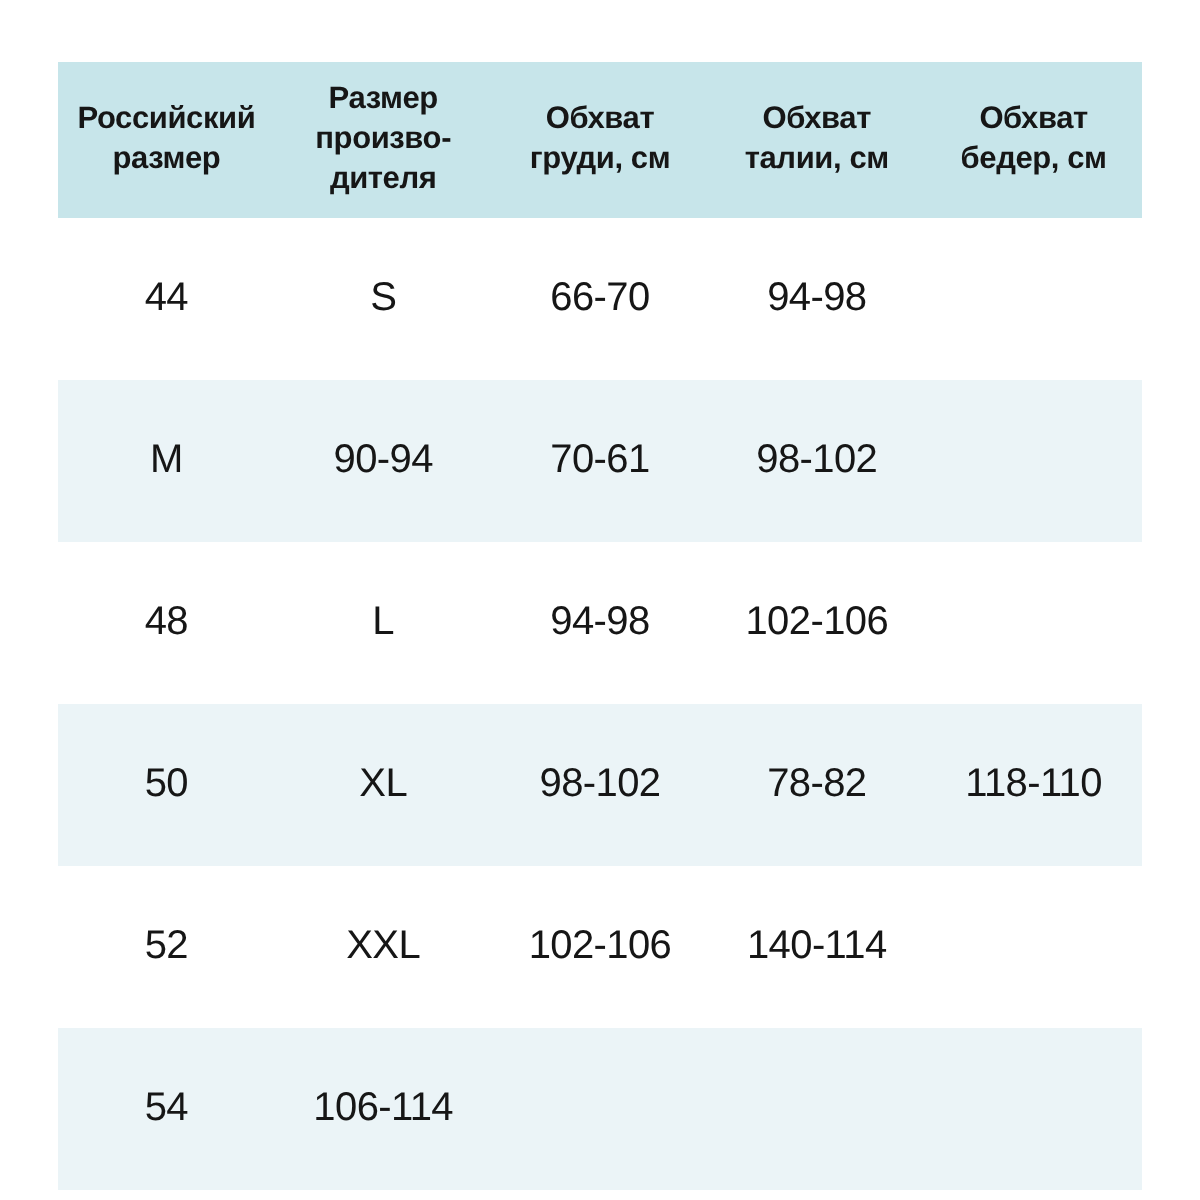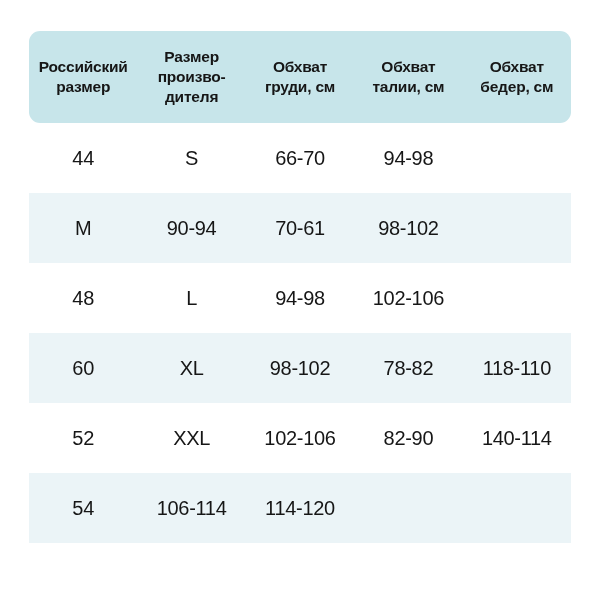--- a/index.html
+++ b/index.html
@@ -25,37 +25,36 @@
   }
   .size-table {
     position: absolute;
     left: 29px;
     top: 31px;
     width: 542px;
   }
   .thead {
     display: grid;
     grid-template-columns: repeat(5, 1fr);
-    height: 92px;
+    height: 78px;
     background: var(--header-bg);
     align-items: center;
-    border-radius: 11px;
   }
   .th {
     text-align: center;
     font-weight: bold;
     font-size: 15.5px;
     line-height: 1.28;
     white-space: pre-line;
     letter-spacing: -0.2px;
   }
   .tr {
     display: grid;
     grid-template-columns: repeat(5, 1fr);
-    height: 70px;
+    height: 81px;
     align-items: center;
   }
   .tr:nth-child(even) {
     background: var(--alt-row-bg);
   }
   .td {
     text-align: center;
     font-size: 20px;
     letter-spacing: -0.3px;
   }
@@ -91,33 +90,31 @@
           <div class="td">70-61</div>
           <div class="td">98-102</div>
         </div>
         <div class="tr">
           <div class="td">48</div>
           <div class="td">L</div>
           <div class="td">94-98</div>
           <div class="td">102-106</div>
         </div>
         <div class="tr">
-          <div class="td">60</div>
+          <div class="td">50</div>
           <div class="td">XL</div>
           <div class="td">98-102</div>
           <div class="td">78-82</div>
           <div class="td">118-110</div>
         </div>
         <div class="tr">
           <div class="td">52</div>
           <div class="td">XXL</div>
           <div class="td">102-106</div>
-          <div class="td">82-90</div>
           <div class="td">140-114</div>
         </div>
         <div class="tr">
           <div class="td">54</div>
           <div class="td">106-114</div>
-          <div class="td">114-120</div>
         </div>
       </div>
   </div>
 </div>
 
 </body></html>

